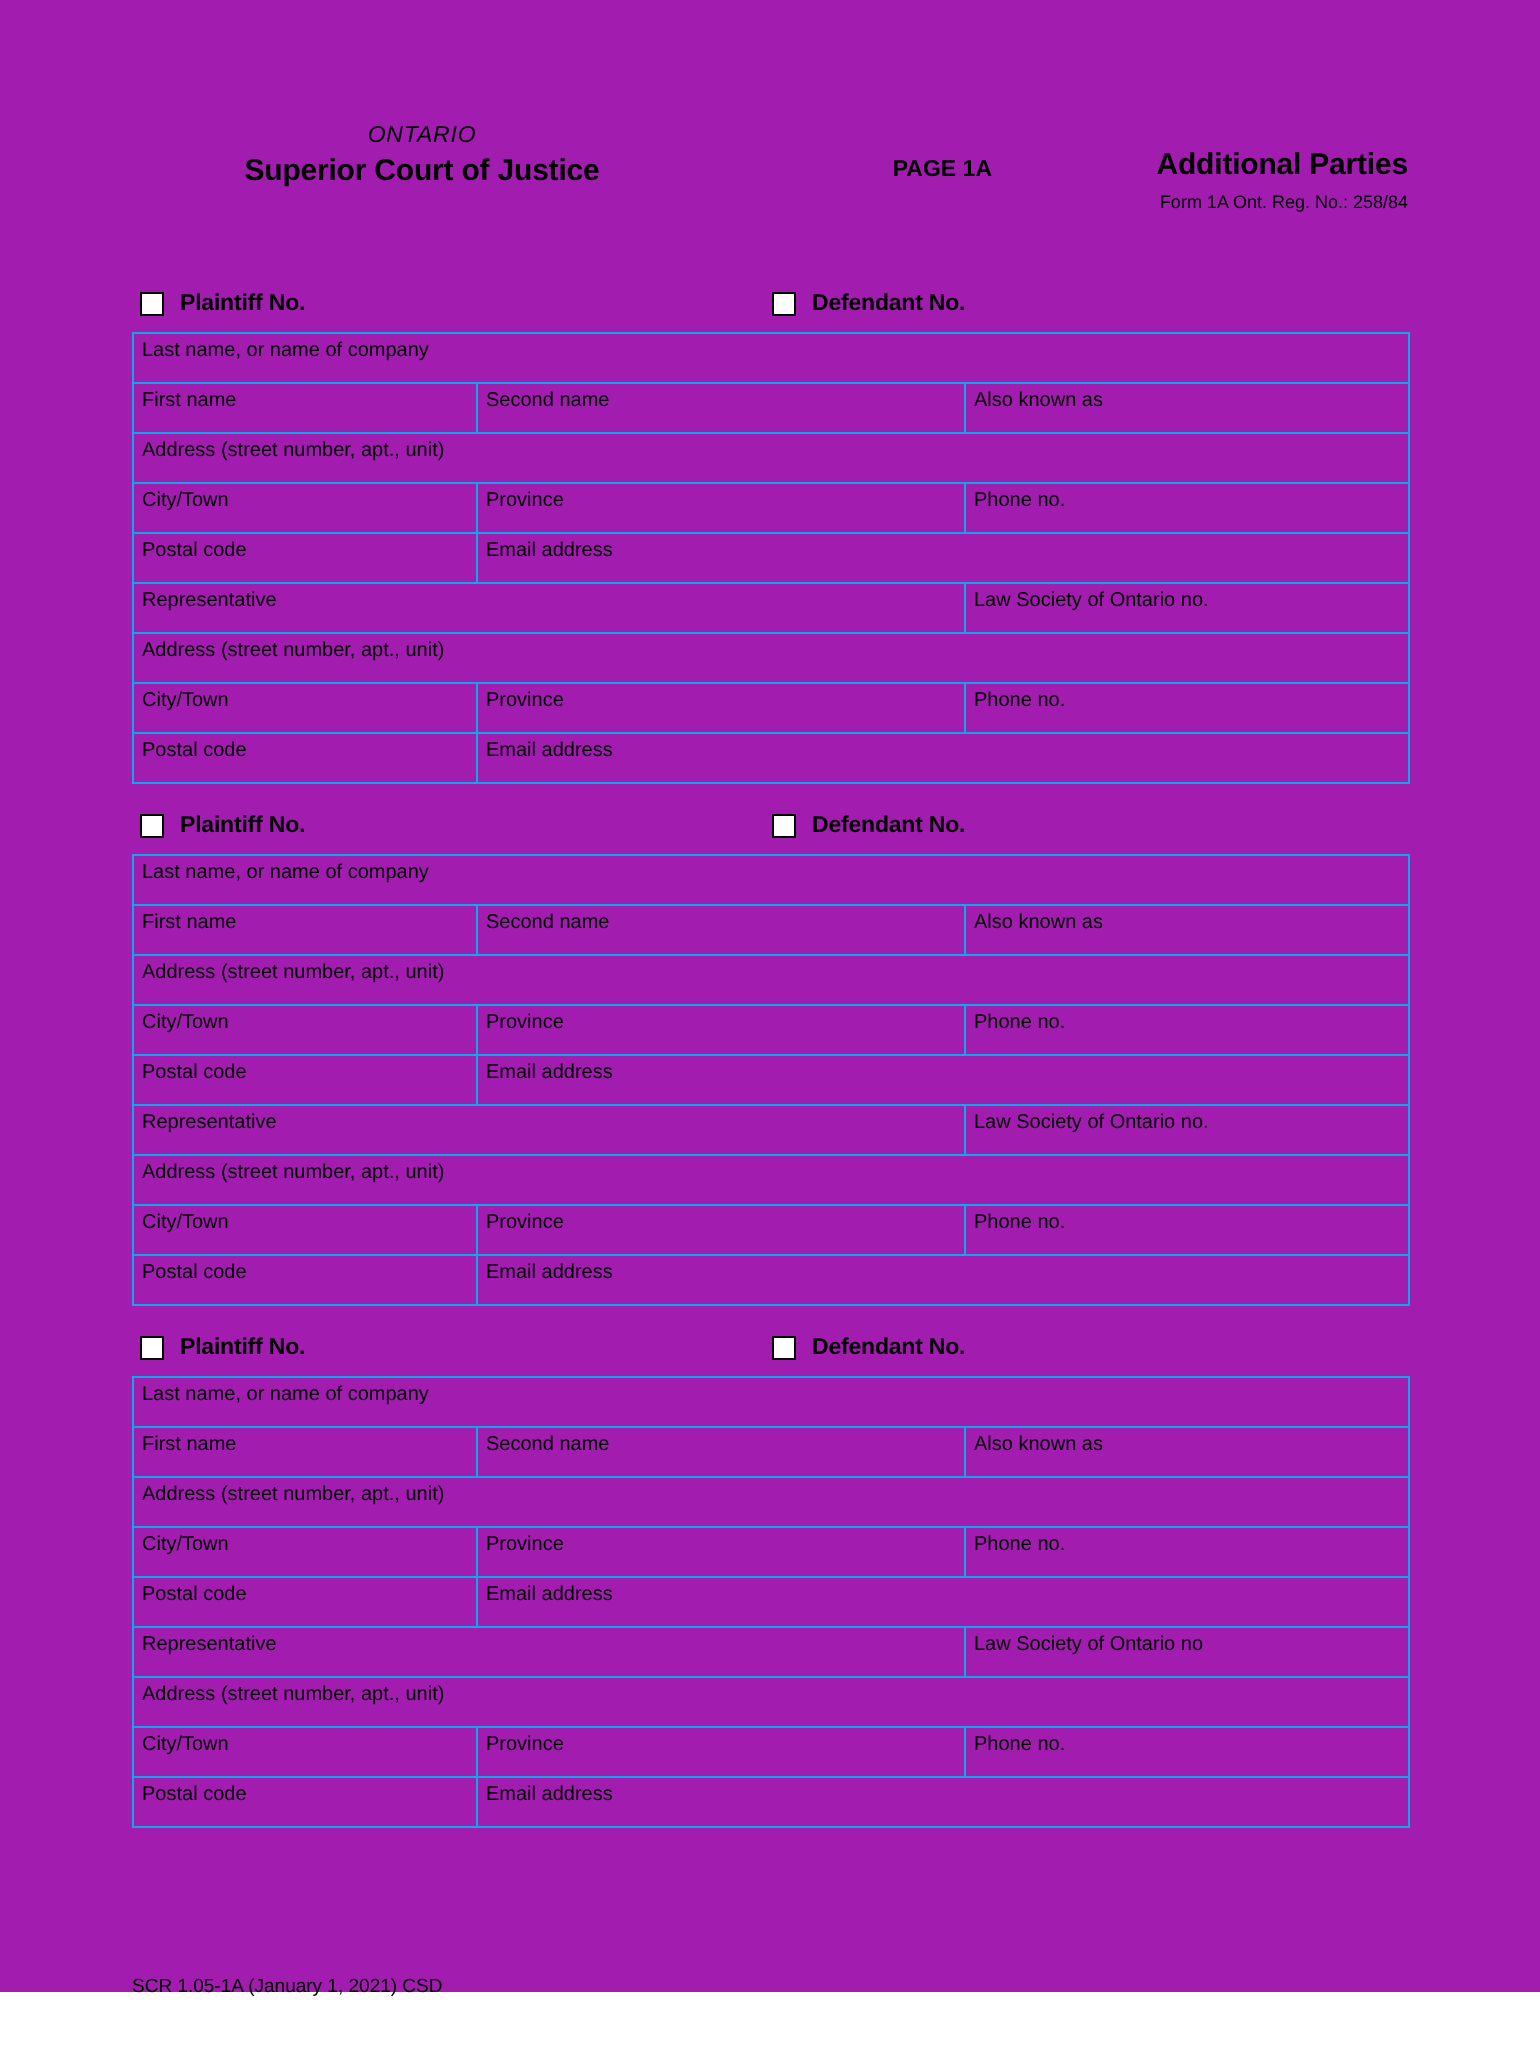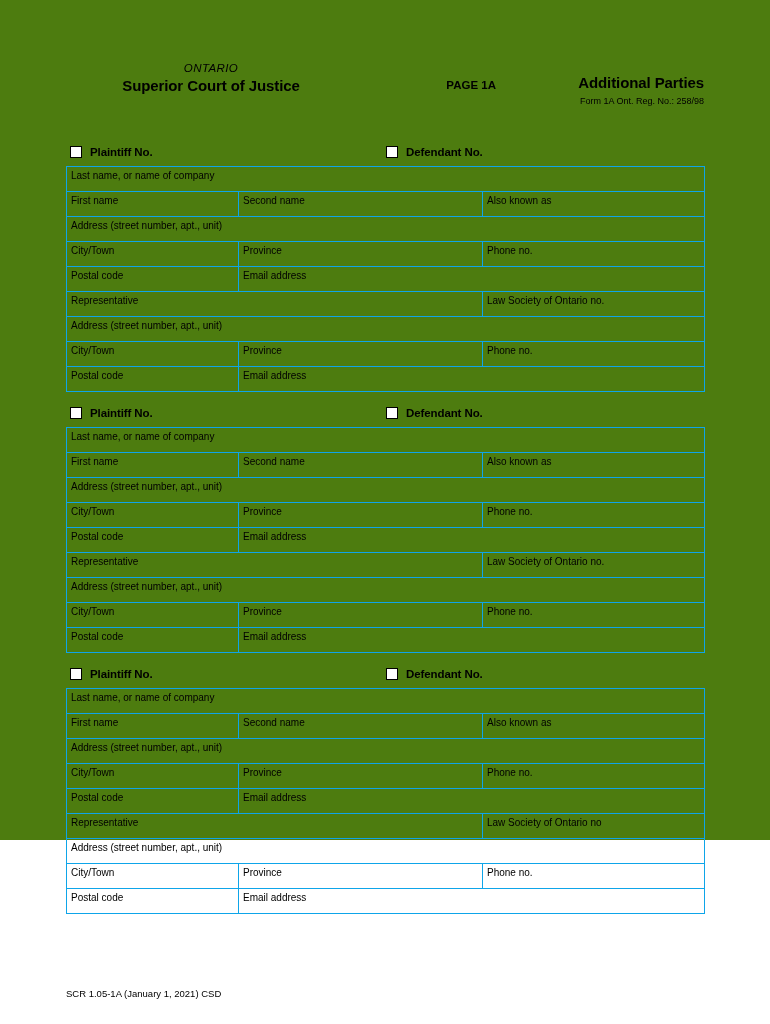--- a/index.html
+++ b/index.html
@@ -11,22 +11,22 @@
     font-family: "Liberation Sans", sans-serif;
     color: #000000;
     position: relative;
     overflow: hidden;
   }
 
   .page {
     position: absolute;
     left: 0; top: 0;
     width: 770px;
-    height: 840px;
-    background: #4d7c0f;
+    height: 996px;
+    background: #a21caf;
     text-decoration: underline;
   }
 
   
   .header {
     position: absolute;
     left: 66px;
     top: 62px;
     width: 638px;
     height: 80px;
@@ -170,21 +170,21 @@
 <div class="page">
 
   <div class="header">
     <div class="hdr-left">
       <div class="ontario">ONTARIO</div>
       <div class="court">Superior Court of Justice</div>
     </div>
     <div class="hdr-center">PAGE 1A</div>
     <div class="hdr-right">
       <div class="add-parties">Additional Parties</div>
-      <div class="form-reg">Form 1A Ont. Reg. No.: 258/98</div>
+      <div class="form-reg">Form 1A Ont. Reg. No.: 258/84</div>
     </div>
   </div>
 
   <div class="block block-1">
     <div class="party-head">
       <div class="chk-group chk-plaintiff">
         <span class="checkbox"></span>
         <span class="chk-label">Plaintiff No.</span>
       </div>
       <div class="chk-group chk-defendant">

